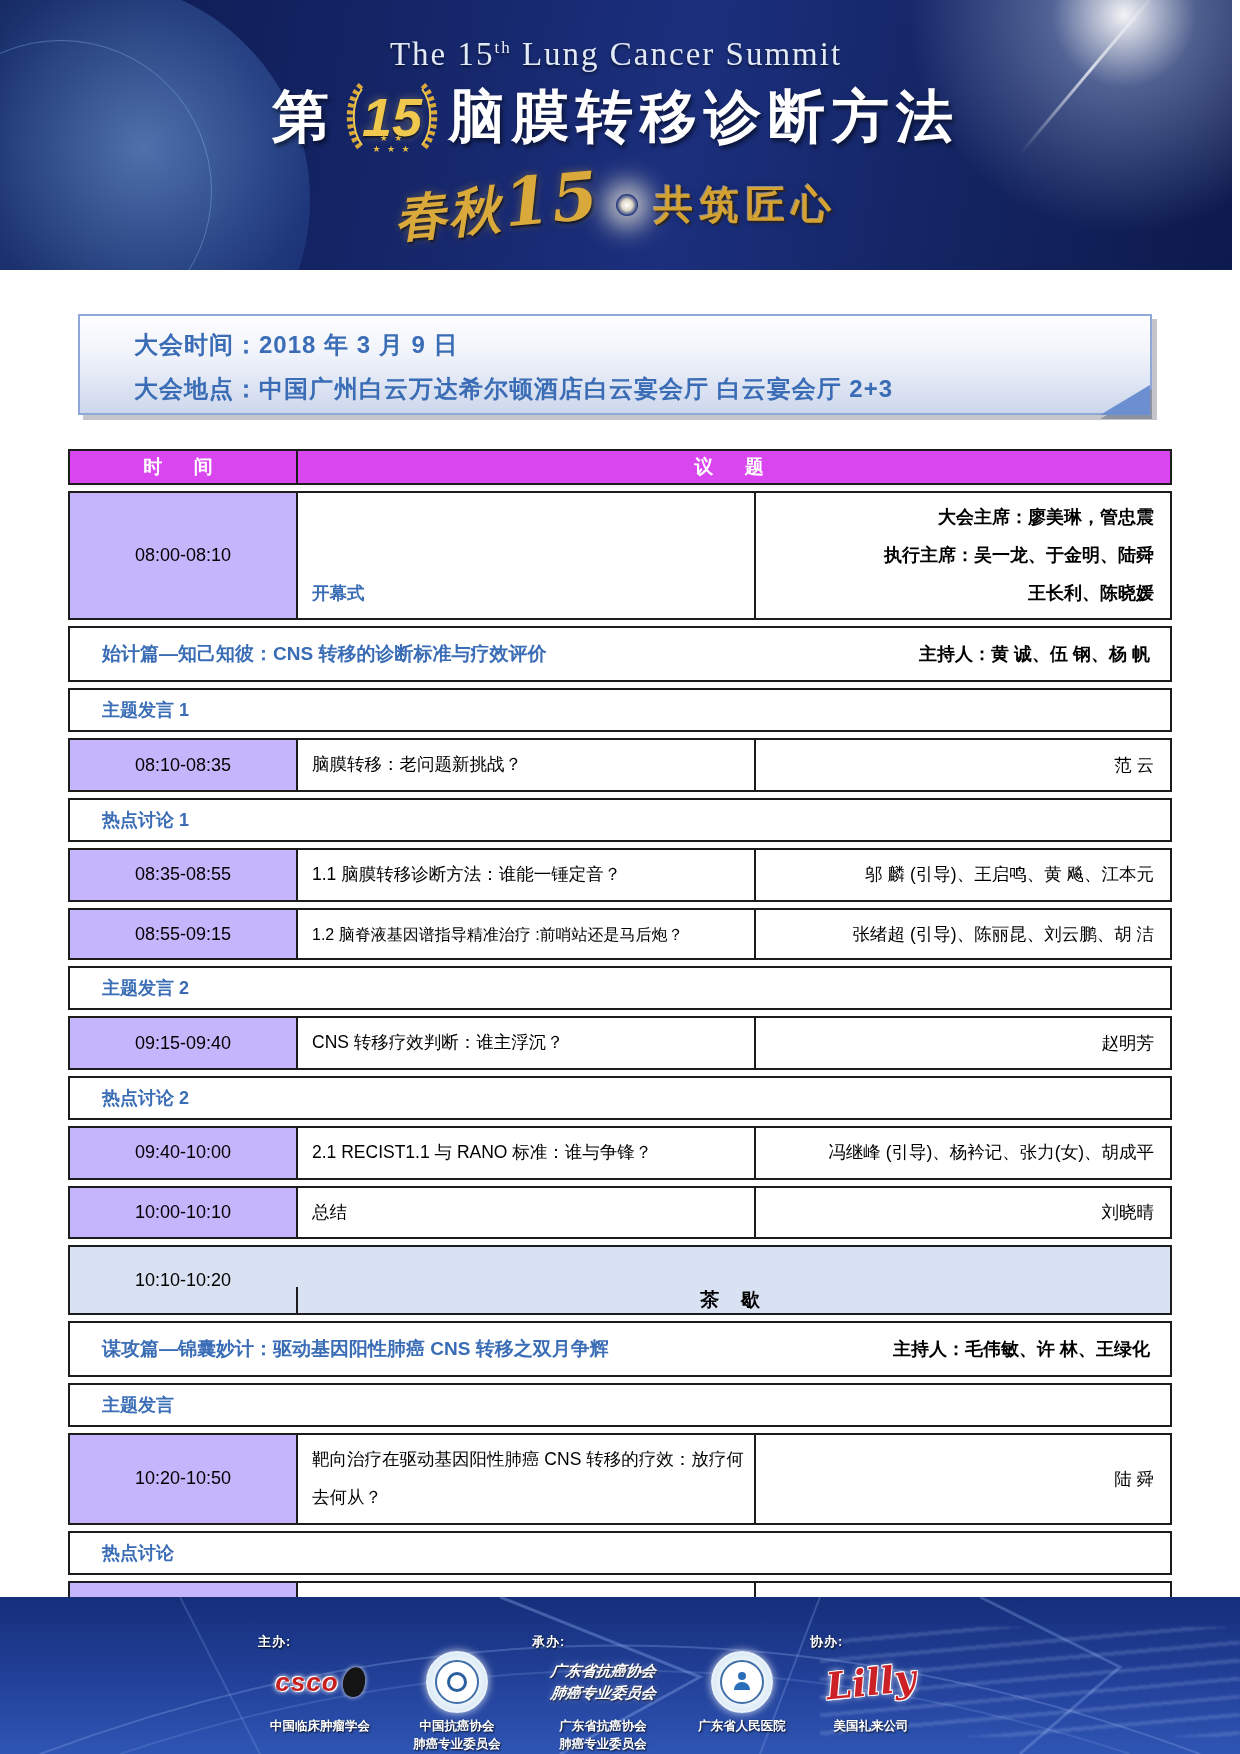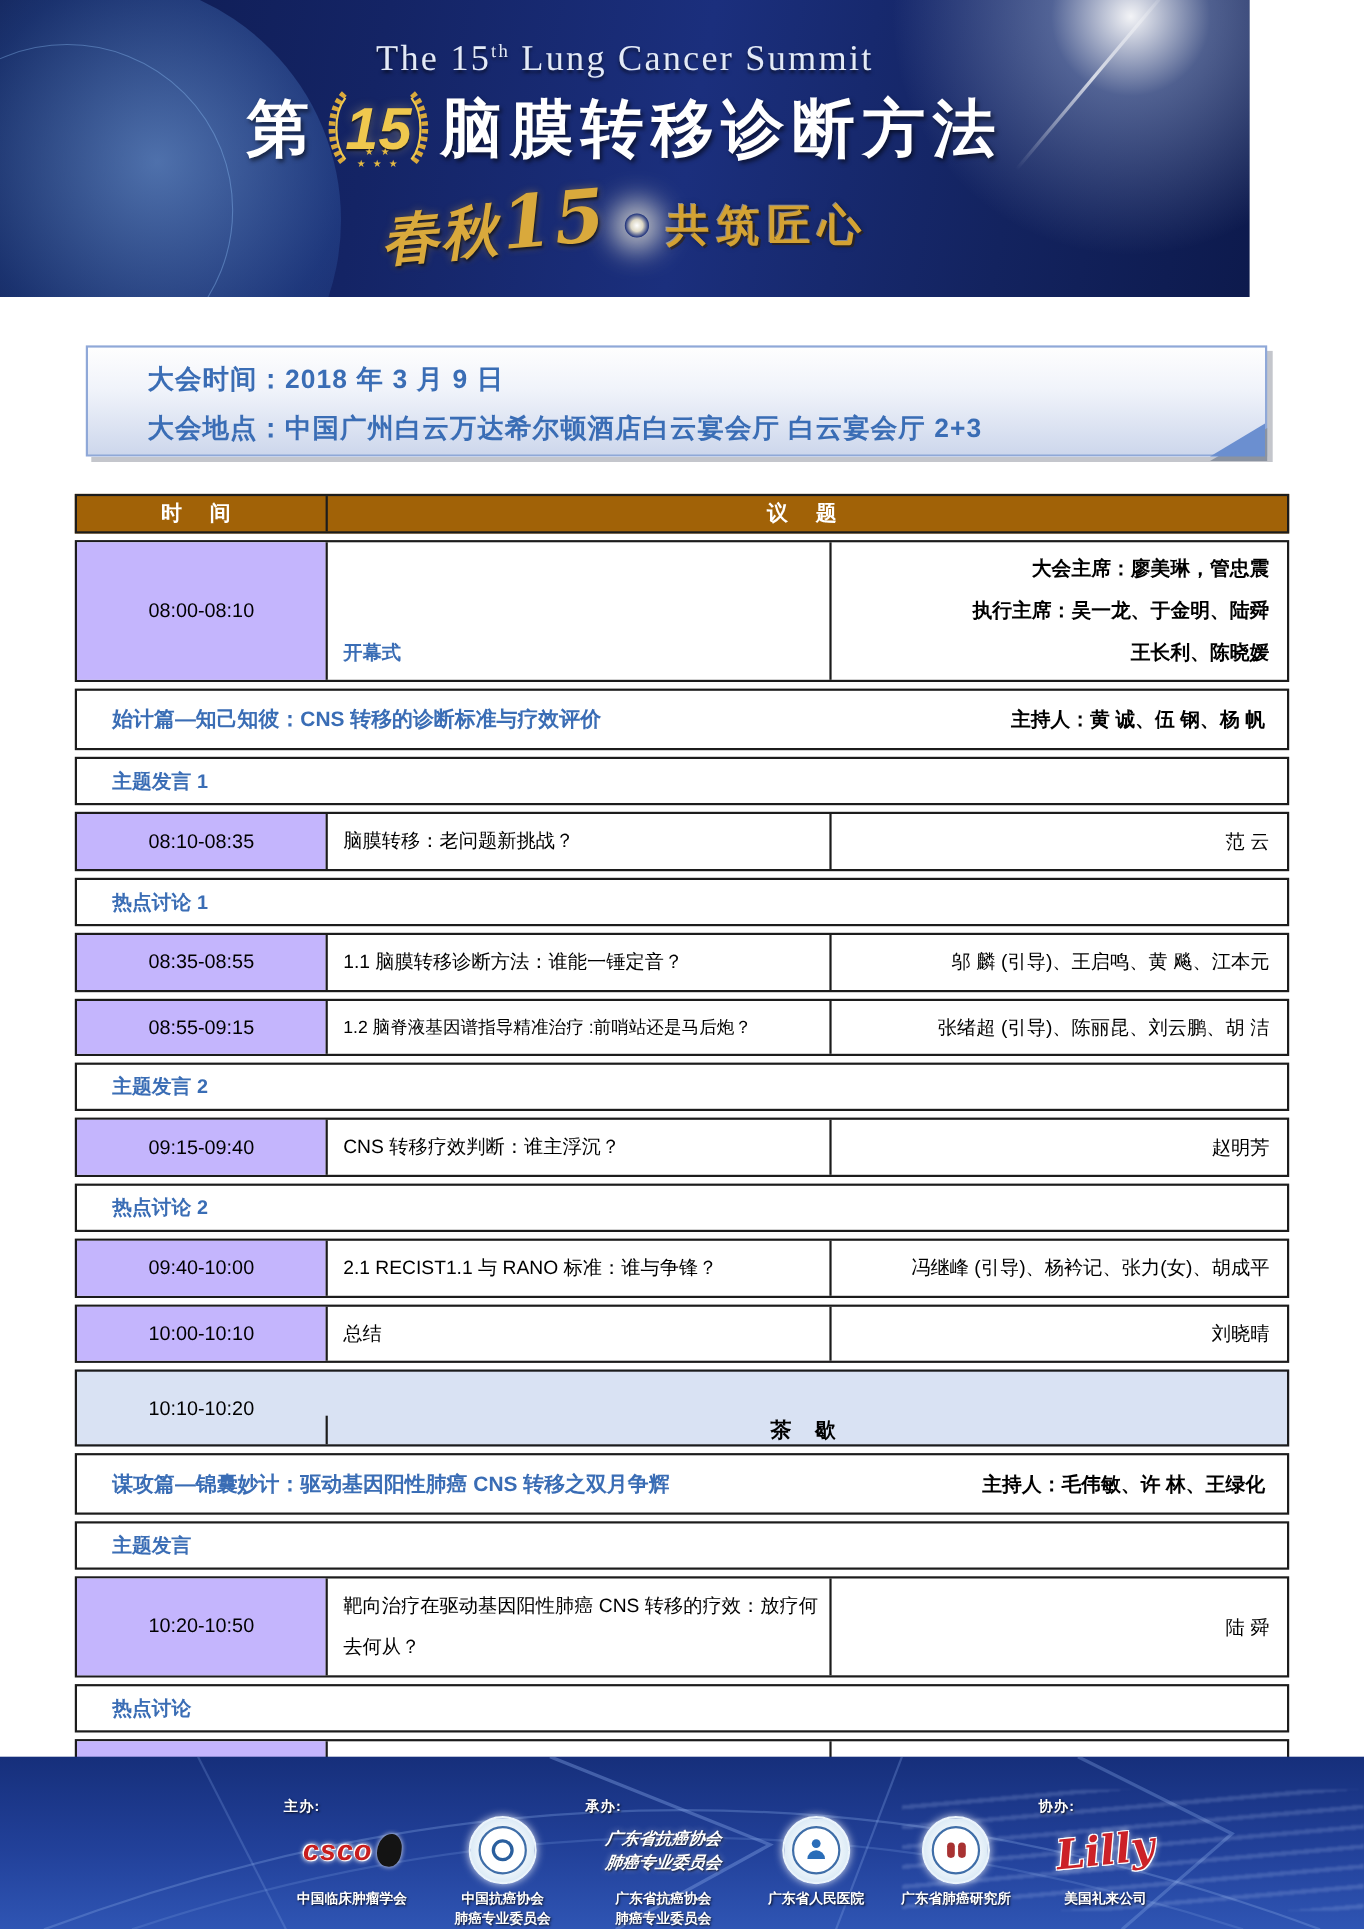--- a/index.html
+++ b/index.html
@@ -1,20 +1,20 @@
 <!DOCTYPE html>
 <html><head>
 <meta charset="utf-8">
 <style>
   html,body{margin:0;padding:0;background:#fff;}
   .page{position:relative;width:1240px;height:1754px;background:#fff;overflow:hidden;
         font-family:"Liberation Sans","DejaVu Sans",sans-serif;}
 
   
-  .banner{position:relative;width:1136px;height:270px;overflow:hidden;
+  .banner{position:relative;width:1232px;height:270px;overflow:hidden;
           background:linear-gradient(100deg,#0d1a4d 0%,#142465 30%,#1b2f7d 55%,#13235f 80%,#0d1a4d 100%);}
   .globe{position:absolute;left:-130px;top:-20px;width:440px;height:440px;border-radius:50%;
          background:radial-gradient(circle at 62% 38%,rgba(130,180,240,.55),rgba(60,110,190,.28) 45%,rgba(20,40,100,0) 72%);}
   .globe::after{content:"";position:absolute;left:40px;top:60px;width:300px;height:300px;border-radius:50%;
          border:1px solid rgba(150,200,255,.35);}
   .flare{position:absolute;right:-60px;top:-60px;width:560px;height:300px;
          background:radial-gradient(circle at 70% 25%,rgba(255,255,255,.95),rgba(200,220,255,.35) 16%,rgba(200,220,255,0) 48%);}
   .beam{position:absolute;right:140px;top:-40px;width:3px;height:220px;transform:rotate(40deg);
         background:linear-gradient(rgba(255,255,255,.0),rgba(255,255,255,.75),rgba(255,255,255,0));}
   .banner-inner{position:relative;text-align:center;padding-top:36px;}
@@ -68,21 +68,21 @@
   .c-time{width:226px;flex:0 0 226px;background:#c4b5fd;display:flex;align-items:center;justify-content:center;
           font-size:18px;color:#000;}
   .c-topic{width:458px;flex:0 0 458px;border-left:2px solid #1c1c1c;box-sizing:border-box;
            padding:6px 8px 6px 14px;display:flex;align-items:flex-end;font-size:17.5px;line-height:2.15;color:#000;}
   .c-topic.blue span{color:#3a6db5;font-weight:bold;}
   .c-topic.small{font-size:16px;}
   .c-speak{flex:1;border-left:2px solid #1c1c1c;padding:6px 16px 6px 8px;display:flex;flex-direction:column;
            justify-content:center;text-align:right;font-size:17.5px;line-height:2.1;color:#000;}
   .c-speak.bold{font-weight:bold;font-size:18px;}
   .t-session{min-height:48px;}
-  .t-header{background:#a16207;min-height:36px;}
+  .t-header{background:#d946ef;min-height:36px;font-family:Liberation Mono, monospace;}
   .t-header .c-time{background:transparent;color:#fff;font-weight:bold;letter-spacing:10px;font-size:19px;}
   .t-header .c-rest{flex:1;border-left:2px solid #1c1c1c;display:flex;align-items:center;justify-content:center;
                     color:#fff;font-weight:bold;letter-spacing:10px;font-size:19px;}
   .t-section{min-height:44px;padding:8px 20px 8px 32px;display:flex;align-items:center;}
   .sec-title{color:#3a6db5;font-weight:bold;font-size:18px;}
   .t-part{min-height:56px;padding:8px 20px 8px 32px;display:flex;align-items:center;justify-content:space-between;}
   .part-title{color:#3a6db5;font-weight:bold;font-size:19px;white-space:nowrap;text-align:right;}
   .part-chair{color:#000;font-weight:bold;font-size:18px;white-space:nowrap;margin-left:20px;}
   .t-break{background:#d9e2f3;min-height:46px;}
   .t-break .c-time{background:transparent;}
@@ -345,36 +345,20 @@
             <div class="seal-outer">
               <div class="seal-inner">
                 <span class="hosp-glyph"></span>
               </div>
             </div>
           </div>
           <div class="logo-label">
             <div class="label-line">广东省人民医院</div>
           </div>
         </div>
-        <div class="logo-block lb-inst">
-          <div class="role"></div>
-          <div class="art">
-            <div class="seal-outer">
-              <div class="seal-inner">
-                <span class="lungs-glyph">
-                  <i></i>
-                  <i></i>
-                </span>
-              </div>
-            </div>
-          </div>
-          <div class="logo-label">
-            <div class="label-line">广东省肺癌研究所</div>
-          </div>
-        </div>
         <div class="logo-block lb-lilly">
           <div class="role">协办:</div>
           <div class="art lilly">Lilly</div>
           <div class="logo-label">
             <div class="label-line">美国礼来公司</div>
           </div>
         </div>
       </div>
   </div>
 

